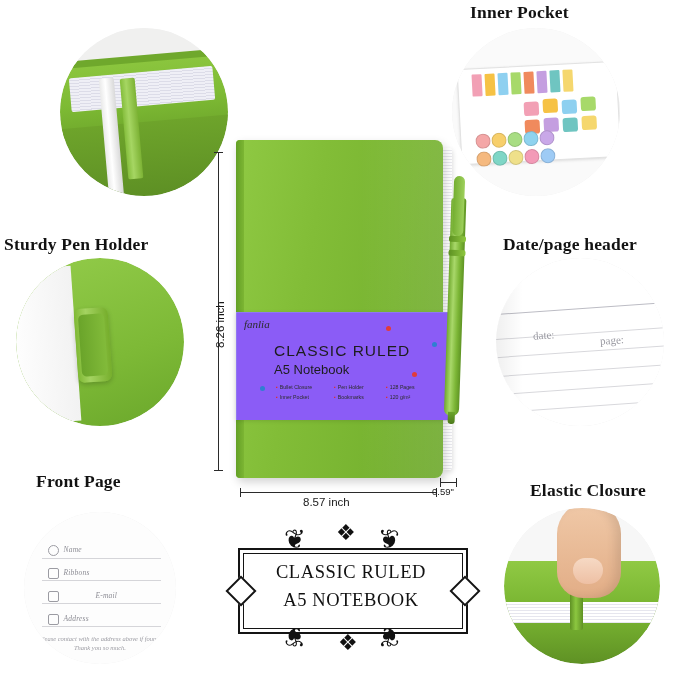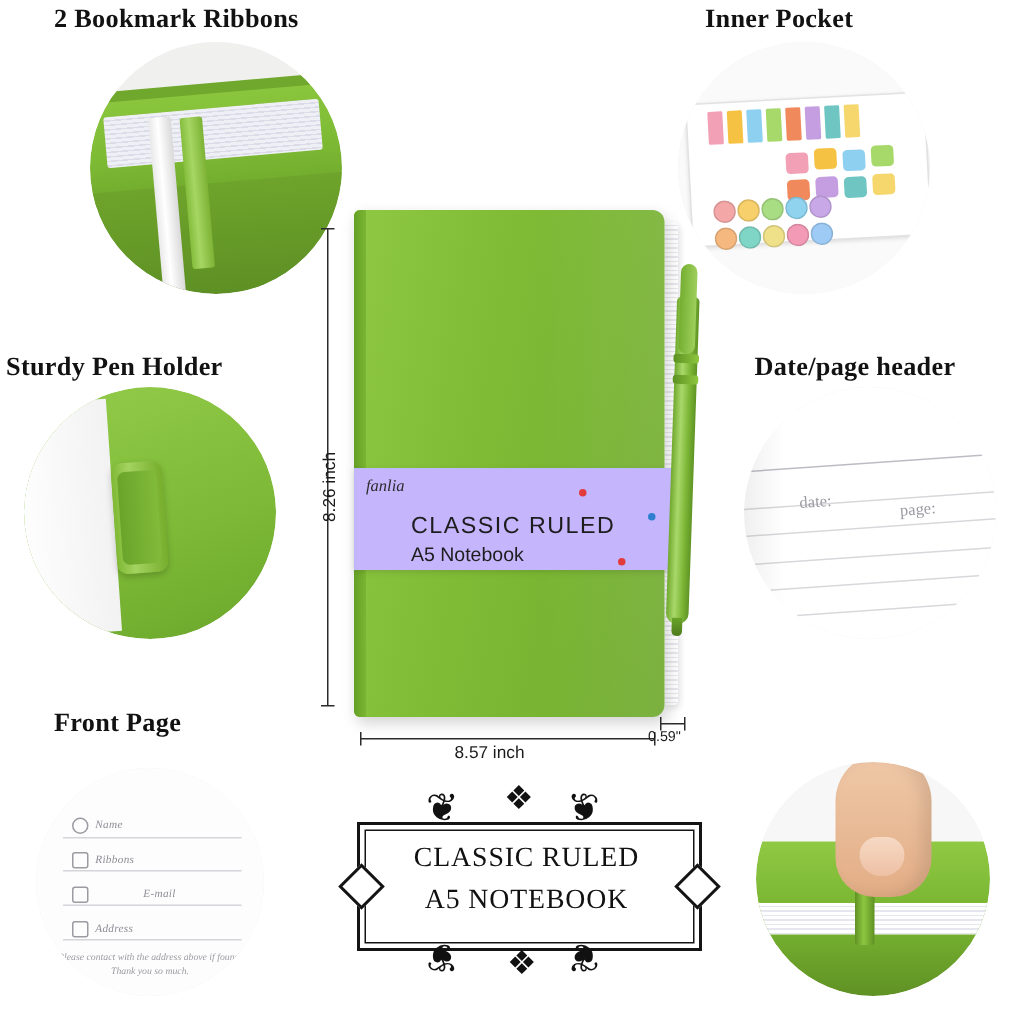--- a/index.html
+++ b/index.html
@@ -212,22 +212,22 @@
   #pagesedge {
     position:absolute;
     left: 443px; top: 148px; width: 9px; height: 322px;
     background: repeating-linear-gradient(180deg,#ffffff 0px,#ffffff 2px,#e8e8ee 2px,#e8e8ee 3px);
     border-radius: 0 3px 3px 0;
     box-shadow: 1px 2px 5px rgba(0,0,0,.12);
   }
   
   #band {
     position:absolute;
-    left: 236px; top: 312px; width: 216px; height: 68px;
-    background: #c4b5fd;
+    left: 236px; top: 312px; width: 216px; height: 108px;
+    background: #8b5cf6;
     box-shadow: 0 1px 4px rgba(0,0,0,.12);
     overflow: hidden;
   }
   #band .band-art {
     position:absolute; inset:0;
     background:
       linear-gradient(90deg, rgba(160,200,230,.28) 0 1px, transparent 1px 24px),
       linear-gradient(180deg, rgba(160,200,230,.28) 0 1px, transparent 1px 22px);
     opacity:.9;
   }
@@ -352,30 +352,30 @@
     color:#111;
     line-height:1;
     user-select:none;
   }
 </style>
 </head>
 <body>
 
 <div id="page">
 
-  <div class="feature-label" style="left:36px; top:2px;">2 Bookmark Ribbons</div>
 
   <div class="feature-label" style="left:470px; top:2px;">Inner Pocket</div>
 
   <div class="feature-label" style="left:503px; top:234px;">Date/page header</div>
 
   <div class="feature-label" style="left:4px; top:234px;">Sturdy Pen Holder</div>
 
   <div class="feature-label" style="left:36px; top:471px;text-align:right;">Front Page</div>
 
+  <div class="feature-label" style="left:530px; top:480px;">Elastic Closure</div>
 
   <div class="bubble" style="left:60px; top:28px; width:168px; height:168px;">
     <div class="bubble-inner">
       <div class="b1-bg"></div>
       <div class="b1-cover"></div>
       <div class="b1-pages"></div>
       <div class="b1-shadow"></div>
       <div class="ribbon white"></div>
       <div class="ribbon green"></div>
       <div style="position:absolute; left:-6%; top:16%; width:112%; height:7px; background:#6fa82c; transform:rotate(-5deg);"></div>

